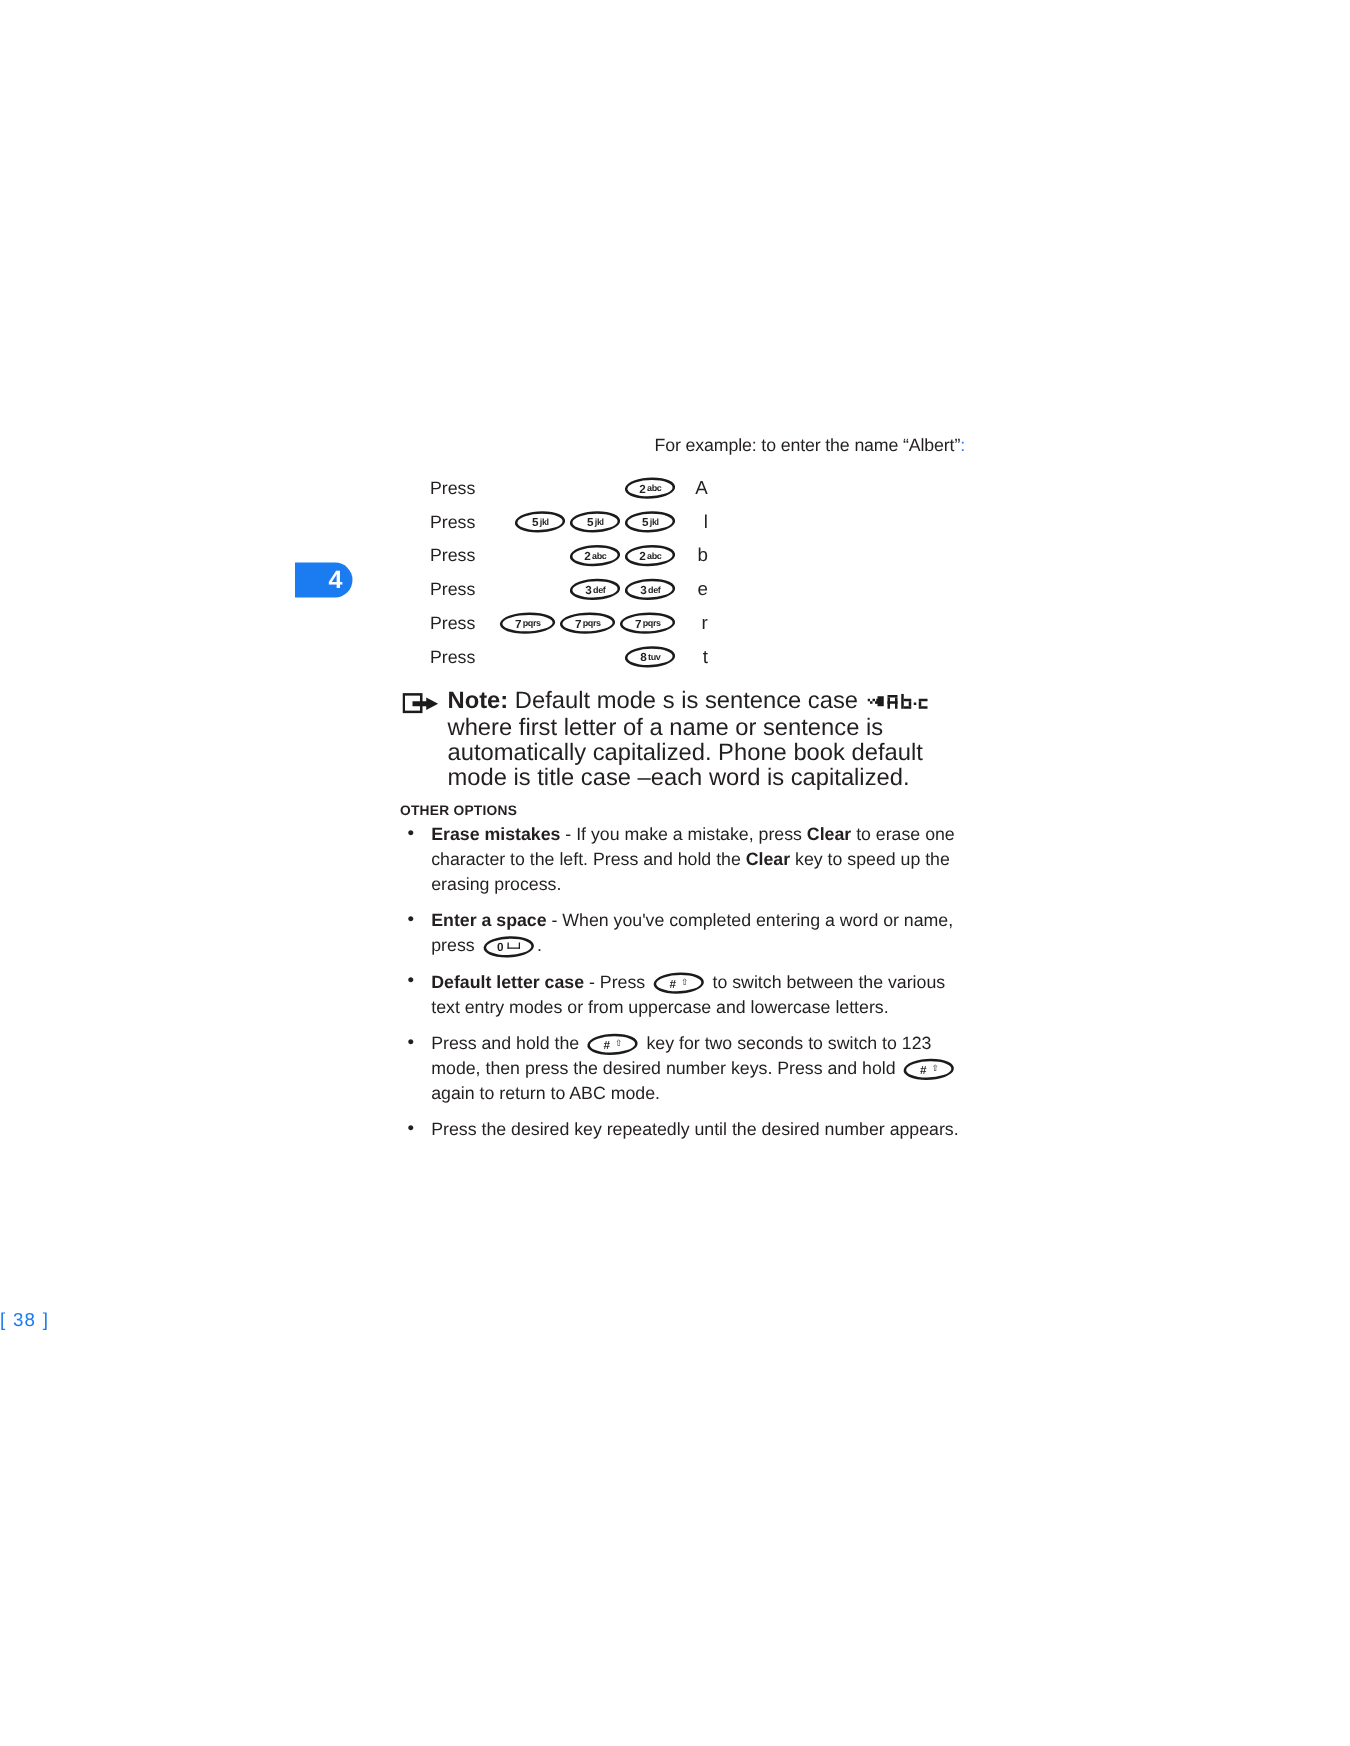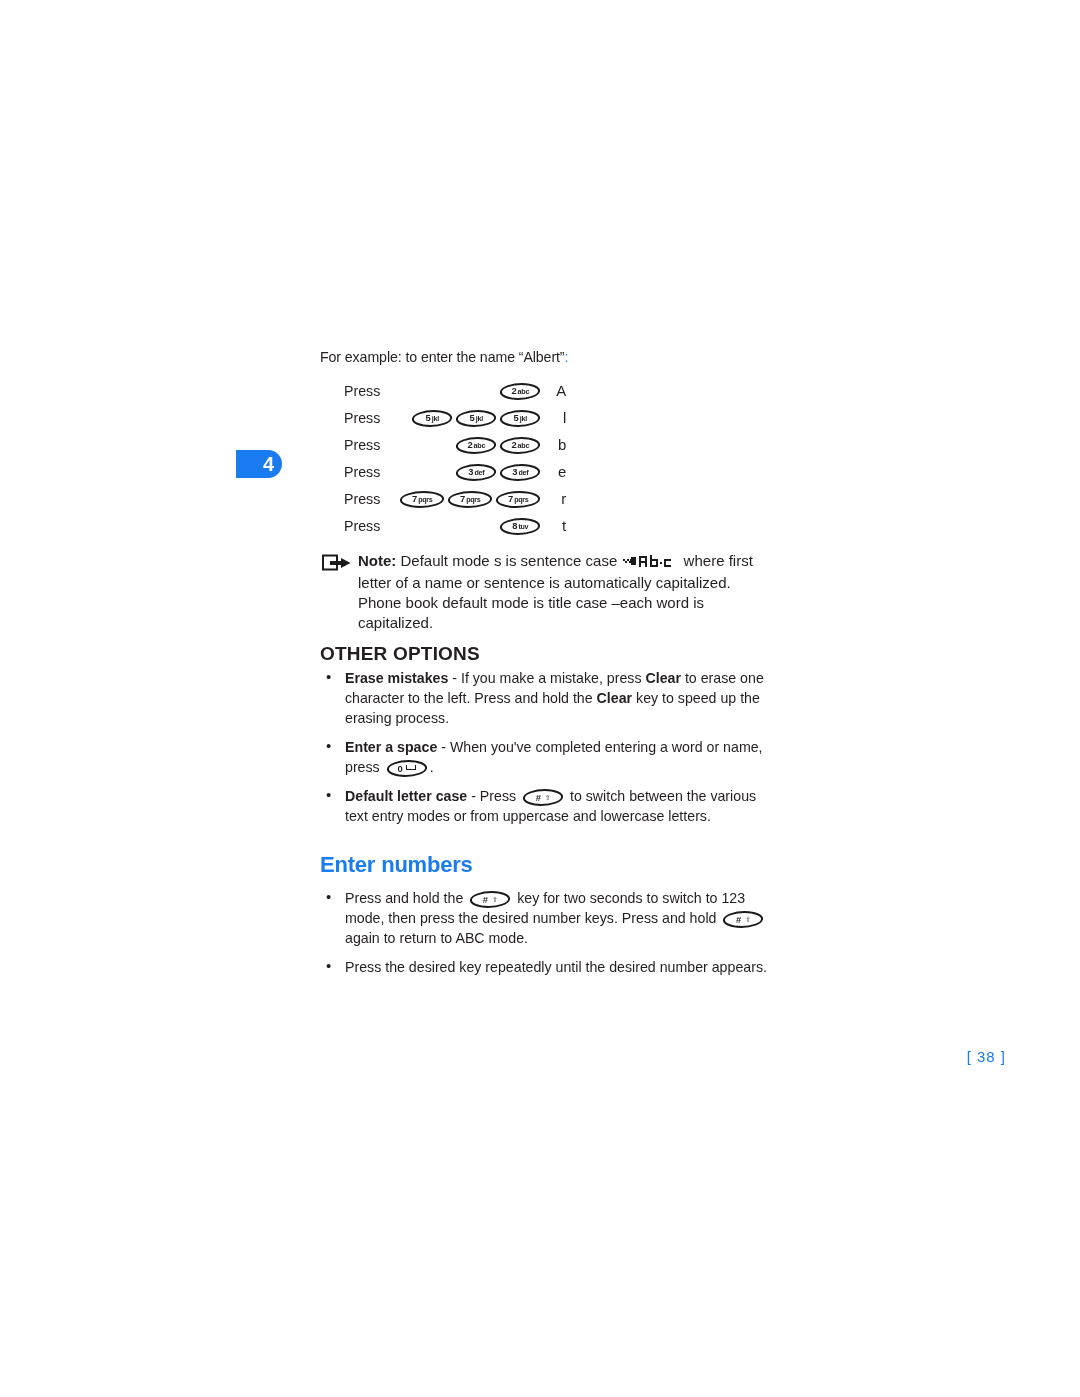--- a/index.html
+++ b/index.html
@@ -46,20 +46,21 @@
 
   .body-text {
     font-size: 14.2px;
     line-height: 20px;
     color: #231f20;
     letter-spacing: -0.1px;
   }
 
   .intro-line {
     margin: 0 0 10px 0;
+    text-align: right;
   }
   .colon-blue { color: #1a7cf0; }
 
   
   #press-table {
     margin: 0 0 0 24px;
     border-collapse: collapse;
   }
   #press-table td {
     padding: 0;
@@ -152,33 +153,33 @@
     padding-left: 38px;
     min-height: 34px;
   }
   #note-icon {
     position: absolute;
     left: 2px;
     top: 3px;
     width: 30px;
     height: 18px;
   }
-  .note-text { font-size: 15px; line-height: 20px; }
+  .note-text { font-size: 19px; line-height: 20px; }
   .bold { font-weight: bold; }
 
   
   .abc-indicator {
     display: inline-block;
     vertical-align: -2px;
     margin: 0 2px;
   }
 
   
   .caps-heading {
-    font-size: 19px;
+    font-size: 11px;
     font-weight: bold;
     letter-spacing: 0.2px;
     margin: 10px 0 2px 0;
   }
   .blue-heading {
     font-size: 22px;
     font-weight: bold;
     color: #1a7cf0;
     margin: 26px 0 10px 0;
     letter-spacing: -0.2px;
@@ -204,25 +205,24 @@
     top: -1px;
     font-size: 15px;
   }
 
   
   #page-number {
     position: absolute;
     left: 0;
     top: 1048px;
     width: 991px;
-    text-align: right;
+    text-align: left;
     color: #1a7cf0;
     font-size: 15px;
     letter-spacing: 1px;
-    margin-left: 15px;
   }
 </style>
 </head>
 <body>
 
 <div id="chapter-tab">
   <span>4</span>
 </div>
 
 <div id="page-column">
@@ -347,21 +347,20 @@
       <li><span class="bold">Enter a space</span> - When you've completed entering a word or name, press <span class="keycap inline"><span class="shell"></span><span class="glyph">
             <span class="num">0</span>
             <span class="space-mark"></span>
           </span></span>.</li>
       <li><span class="bold">Default letter case</span> - Press <span class="keycap inline"><span class="shell"></span><span class="glyph">
             <span class="num">#</span>
             <span class="shift-mark">⇧</span>
           </span></span> to switch between the various text entry modes or from uppercase and lowercase letters.</li>
     </ul>
 
-  <div class="blue-heading">Enter numbers</div>
   <ul class="bullets" id="enter-numbers-list">
       <li>Press and hold the <span class="keycap inline"><span class="shell"></span><span class="glyph">
             <span class="num">#</span>
             <span class="shift-mark">⇧</span>
           </span></span> key for two seconds to switch to 123 mode, then press the desired number keys. Press and hold <span class="keycap inline"><span class="shell"></span><span class="glyph">
             <span class="num">#</span>
             <span class="shift-mark">⇧</span>
           </span></span> again to return to ABC mode.</li>
       <li>Press the desired key repeatedly until the desired number appears.</li>
     </ul>

